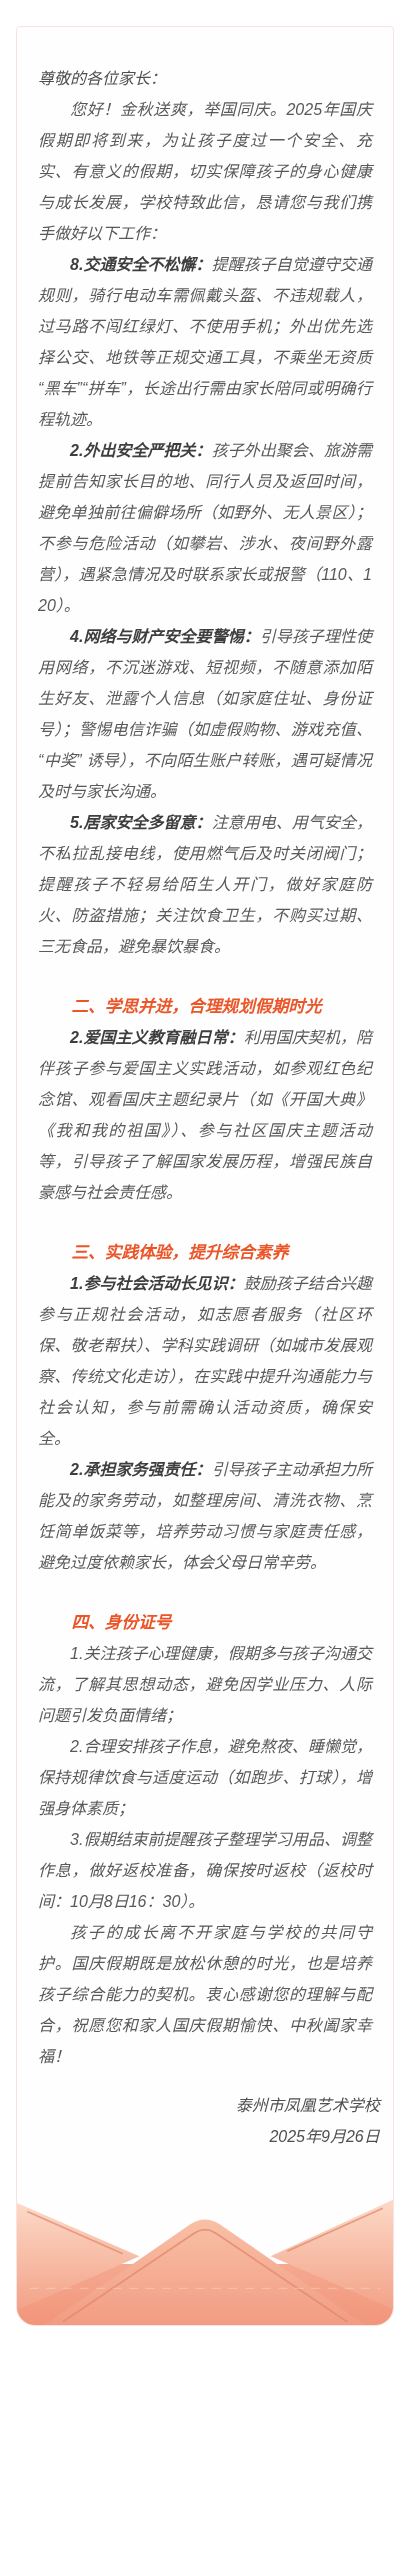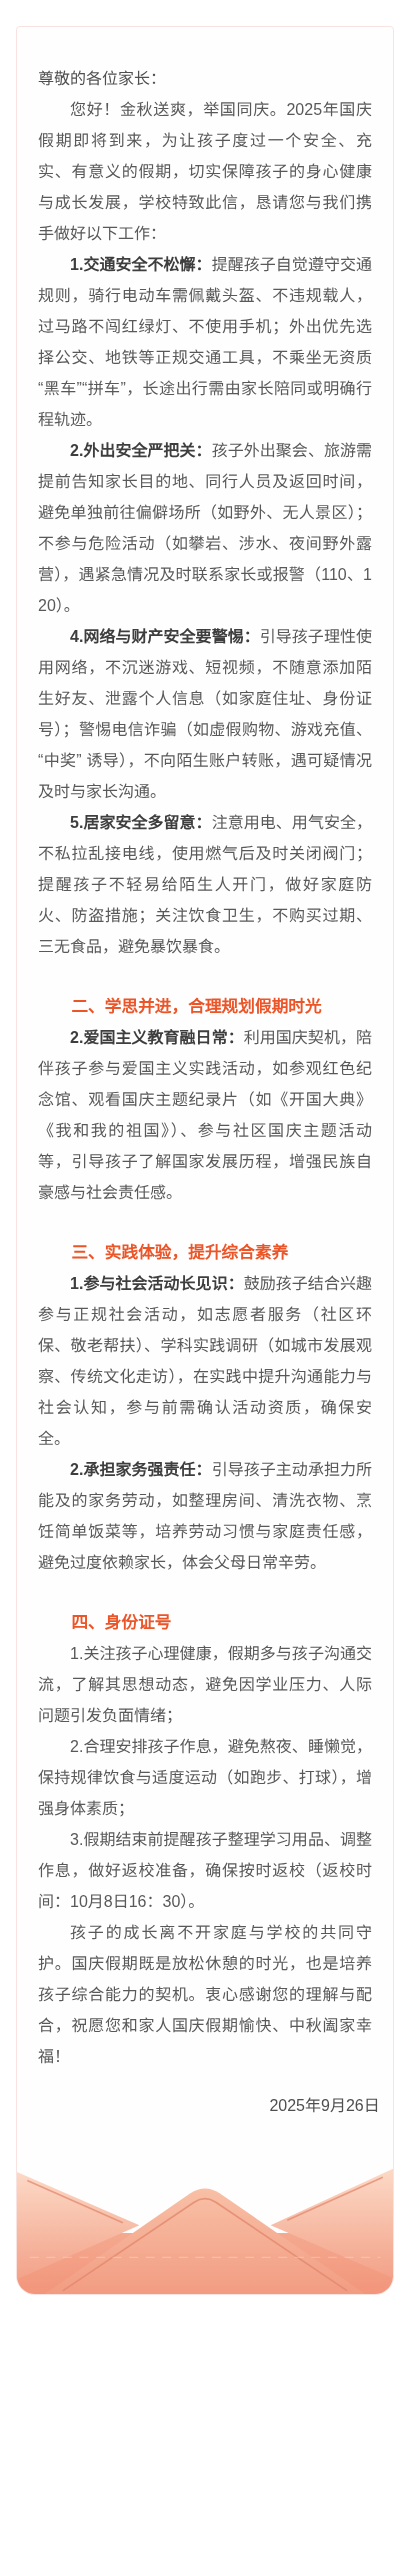--- a/index.html
+++ b/index.html
@@ -19,20 +19,21 @@
   .letter-card {
     position: relative;
     background: #fffefe;
     border: 0.6px solid #f8e3e0;
     border-radius: 3.8px 3.8px 19px 19px;
     box-sizing: border-box;
     overflow: hidden;
   }
   .letter-body {
     padding: 36px 21px 0 21px;
+    font-style: italic;
   }
   p {
     margin: 0;
     font-size: 16px;
     line-height: 31px;
     color: #595959;
     text-align: justify;
     text-justify: inter-ideograph;
     word-break: break-all;
   }
@@ -79,40 +80,41 @@
 </head>
 <body>
 
 <div class="page">
   <div class="letter-card">
     <div class="letter-body">
 
       <p class="greeting">尊敬的各位家长：</p>
       <p class="indent">您好！金秋送爽，举国同庆。2025年国庆假期即将到来，为让孩子度过一个安全、充实、有意义的假期，切实保障孩子的身心健康与成长发展，学校特致此信，恳请您与我们携手做好以下工作：</p>
 
-      <p class="indent"><span class="lead">1.交通安全不松懈：</span><span>提醒孩子自觉遵守交通规则，骑行电动车需佩戴头盔、不违规载人，过马路不闯红绿灯、不使用手机；外出优先选择公交、地铁等正规交通工具，不乘坐无资质“黑车”“拼车”，长途出行需由家长陪同或明确行程轨迹。</span></p>
+      <p class="indent"><span class="lead">8.交通安全不松懈：</span><span>提醒孩子自觉遵守交通规则，骑行电动车需佩戴头盔、不违规载人，过马路不闯红绿灯、不使用手机；外出优先选择公交、地铁等正规交通工具，不乘坐无资质“黑车”“拼车”，长途出行需由家长陪同或明确行程轨迹。</span></p>
       <p class="indent"><span class="lead">2.外出安全严把关：</span><span>孩子外出聚会、旅游需提前告知家长目的地、同行人员及返回时间，避免单独前往偏僻场所（如野外、无人景区）；不参与危险活动（如攀岩、涉水、夜间野外露营），遇紧急情况及时联系家长或报警（110、120）。</span></p>
       <p class="indent"><span class="lead">4.网络与财产安全要警惕：</span><span>引导孩子理性使用网络，不沉迷游戏、短视频，不随意添加陌生好友、泄露个人信息（如家庭住址、身份证号）；警惕电信诈骗（如虚假购物、游戏充值、“中奖” 诱导），不向陌生账户转账，遇可疑情况及时与家长沟通。</span></p>
       <p class="indent"><span class="lead">5.居家安全多留意：</span><span>注意用电、用气安全，不私拉乱接电线，使用燃气后及时关闭阀门；提醒孩子不轻易给陌生人开门，做好家庭防火、防盗措施；关注饮食卫生，不购买过期、三无食品，避免暴饮暴食。</span></p>
 
       <p class="section-title">二、学思并进，合理规划假期时光</p>
       <p class="indent"><span class="lead">2.爱国主义教育融日常：</span><span>利用国庆契机，陪伴孩子参与爱国主义实践活动，如参观红色纪念馆、观看国庆主题纪录片（如《开国大典》《我和我的祖国》）、参与社区国庆主题活动等，引导孩子了解国家发展历程，增强民族自豪感与社会责任感。</span></p>
 
       <p class="section-title">三、实践体验，提升综合素养</p>
       <p class="indent"><span class="lead">1.参与社会活动长见识：</span><span>鼓励孩子结合兴趣参与正规社会活动，如志愿者服务（社区环保、敬老帮扶）、学科实践调研（如城市发展观察、传统文化走访），在实践中提升沟通能力与社会认知，参与前需确认活动资质，确保安全。</span></p>
       <p class="indent"><span class="lead">2.承担家务强责任：</span><span>引导孩子主动承担力所能及的家务劳动，如整理房间、清洗衣物、烹饪简单饭菜等，培养劳动习惯与家庭责任感，避免过度依赖家长，体会父母日常辛劳。</span></p>
 
       <p class="section-title">四、身份证号</p>
       <p class="indent">1.关注孩子心理健康，假期多与孩子沟通交流，了解其思想动态，避免因学业压力、人际问题引发负面情绪；</p>
       <p class="indent">2.合理安排孩子作息，避免熬夜、睡懒觉，保持规律饮食与适度运动（如跑步、打球），增强身体素质；</p>
       <p class="indent">3.假期结束前提醒孩子整理学习用品、调整作息，做好返校准备，确保按时返校（返校时间：10月8日16：30）。</p>
 
       <p class="indent">孩子的成长离不开家庭与学校的共同守护。国庆假期既是放松休憩的时光，也是培养孩子综合能力的契机。衷心感谢您的理解与配合，祝愿您和家人国庆假期愉快、中秋阖家幸福！</p>
 
       <div class="signature">
+        <p>泰州市凤凰艺术学校</p>
         <p>2025年9月26日</p>
       </div>
     </div>
 
     <div class="envelope">
       <svg viewBox="0 0 590 215" preserveAspectRatio="none" aria-hidden="true">
         <defs>
           <linearGradient id="gradSide" x1="0" y1="0" x2="0" y2="1">
             <stop offset="0" stop-color="#fcd9c6"></stop>
             <stop offset="1" stop-color="#f3a289"></stop>

